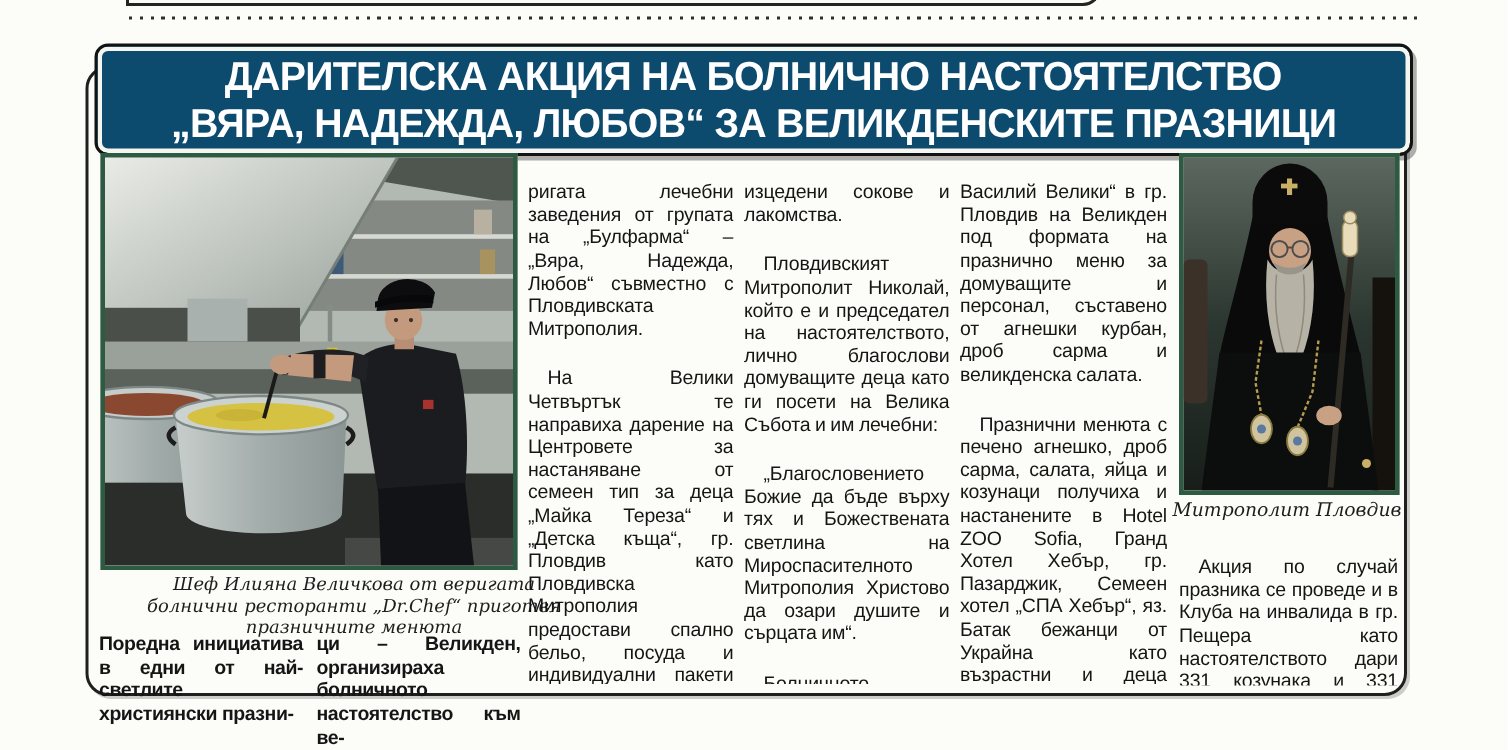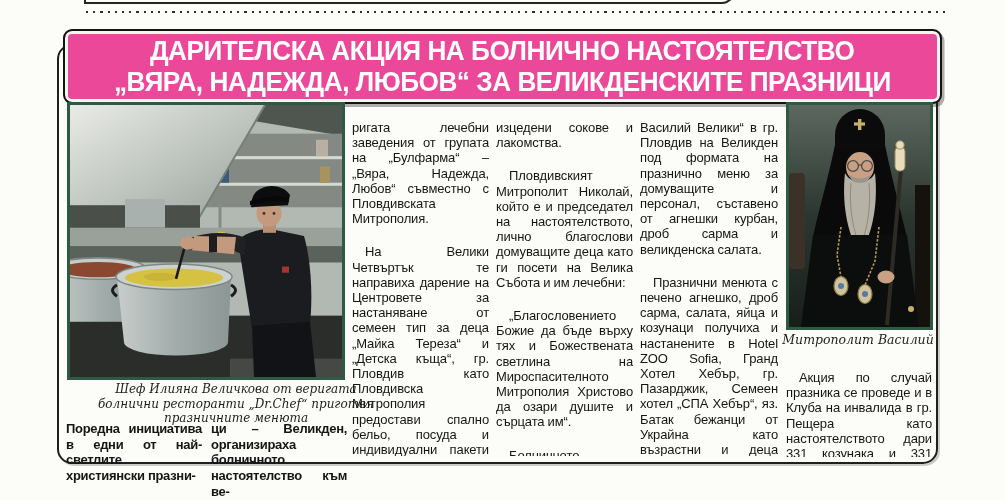--- a/index.html
+++ b/index.html
@@ -54,21 +54,21 @@
 </head>
 <body>
 
 <div id="page">
 
   <div class="torn-rule"></div>
   <div class="dotted-divider"></div>
 
   <div class="article-frame"></div>
 
-  <div class="headline" style="background-color: #ec4899;">
+  <div class="headline" style="background-color: #0c4a6e;">
     <span>ДАРИТЕЛСКА АКЦИЯ НА БОЛНИЧНО НАСТОЯТЕЛСТВО</span>
     <span>„ВЯРА, НАДЕЖДА, ЛЮБОВ“ ЗА ВЕЛИКДЕНСКИТЕ ПРАЗНИЦИ</span>
   </div>
 
   <div class="photo chef-photo">
     <svg viewBox="0 0 272 266" preserveAspectRatio="none">
       <defs>
         <linearGradient id="steelGrad" x1="0" y1="0" x2="1" y2="1">
           <stop offset="0" stop-color="#e9ebe6"></stop>
             <stop offset="1" stop-color="#97a09a"></stop>
@@ -193,19 +193,19 @@
       <circle cx="76" cy="189" r="3" fill="#5a78a0"></circle>
 
       <line x1="112" y1="64" x2="98" y2="220" stroke="#2e2a24" stroke-width="4"></line>
       <rect x="106" y="42" width="10" height="24" rx="4.5" fill="#e8dcba" stroke="#9a8c60" stroke-width="1"></rect>
       <circle cx="111" cy="40" r="4.2" fill="#e8dcba" stroke="#9a8c60" stroke-width="1"></circle>
       <ellipse cx="97" cy="172" rx="8.5" ry="6.5" fill="#c8a083"></ellipse>
       <circle cx="122" cy="204" r="3" fill="#c9b065"></circle>
     </svg>
   </div>
 
-  <div class="caption cap-bishop">Митрополит Василий</div>
+  <div class="caption cap-bishop">Митрополит Пловдив</div>
 
   <div class="col col4">
     <p class="ind">Акция по случай празника се проведе и в Клуба на инвалида в гр. Пещера като настоятелството дари 331 козунака и 331 бурканчета с мед.</p>
   </div>
 
 </div>
 
 </body></html>

